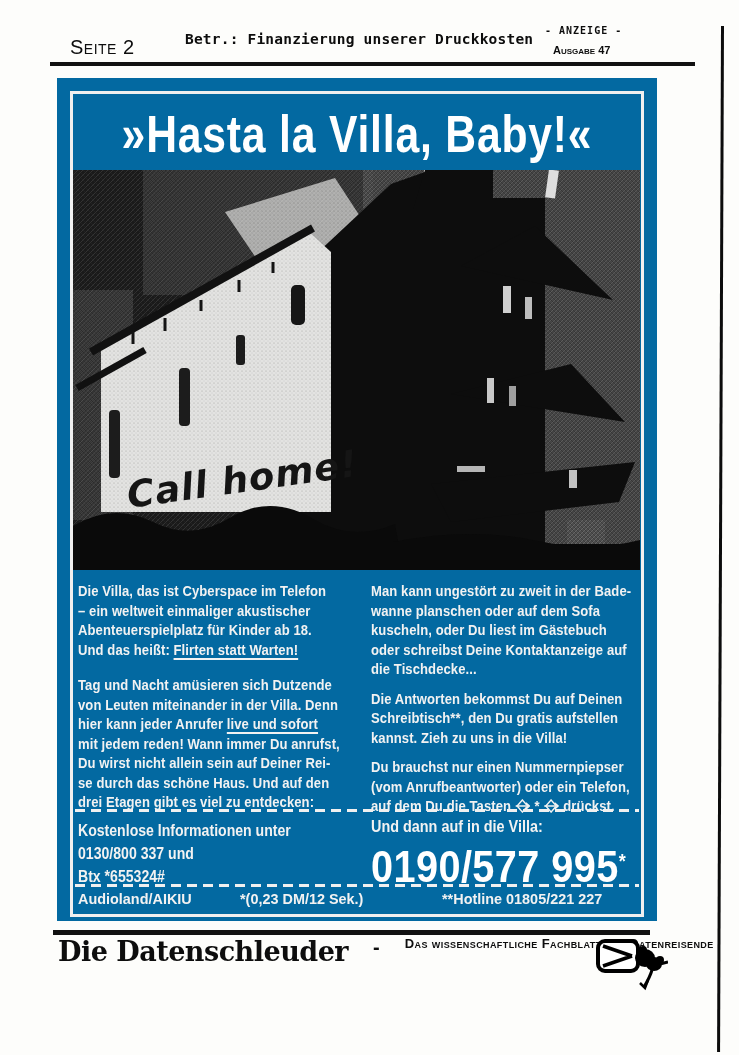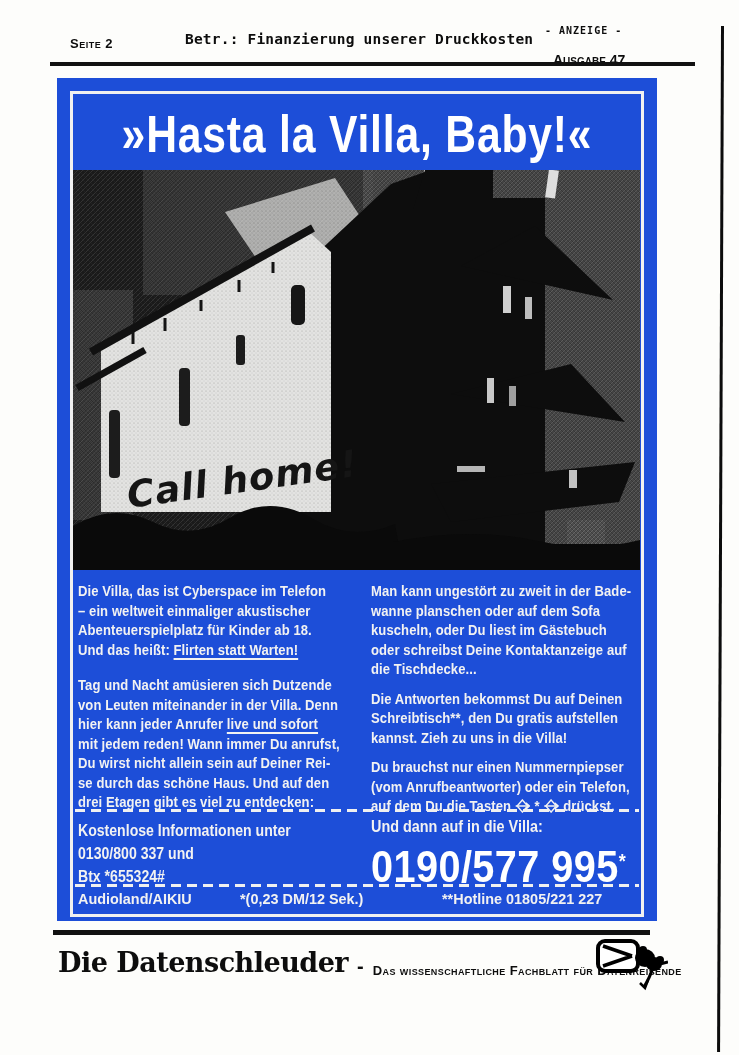--- a/index.html
+++ b/index.html
@@ -1,31 +1,31 @@
 <!DOCTYPE html>
 <html><head>
 <meta charset="utf-8">
 <style>
   html,body{margin:0;padding:0}
   body{width:739px;height:1055px;position:relative;background:#fdfdfb;overflow:hidden;
        font-family:"Liberation Sans",sans-serif;color:#0d0d0d;}
   .abs{position:absolute}
 
   
-  .hdr-page{left:70px;top:36px;font-size:13px;font-weight:700;font-variant:small-caps;letter-spacing:.5px}
+  .hdr-page{left:70px;top:36px;font-size:20px;font-weight:400;font-variant:small-caps;letter-spacing:.5px}
   .hdr-subject{left:185px;top:31px;font-family:"DejaVu Sans Mono",monospace;font-size:14.5px;font-weight:700;letter-spacing:.2px}
   .hdr-anzeige{left:545px;top:25px;font-family:"DejaVu Sans Mono",monospace;font-size:10px;font-weight:700;letter-spacing:1px}
-  .hdr-ausgabe{left:553px;top:52px;font-size:14px;font-weight:700;font-variant:small-caps}
+  .hdr-ausgabe{left:553px;top:44px;font-size:11px;font-weight:700;font-variant:small-caps}
   .hdr-rule{left:50px;top:62px;width:645px;height:4px;background:#111}
 
   
   .scanline{left:721px;top:26px;width:3px;height:1026px;background:#0c0c0c;transform:rotate(.22deg);transform-origin:top}
 
   
-  .adbox{left:57px;top:78px;width:600px;height:843px;background:#1d4ed8;color:#f2f2f2}
+  .adbox{left:57px;top:78px;width:600px;height:843px;background:#0369a1;color:#f2f2f2}
   .adframe{position:absolute;left:13px;top:13px;right:13px;bottom:4px;border:3px solid #f0f0f0}
   .headline{position:absolute;top:26px;left:50%;transform:translateX(-50%) scaleX(.82);white-space:nowrap;
             font-size:52px;font-weight:700;letter-spacing:1px;color:#fff}
   .photo{position:absolute;left:16px;top:92px;width:567px;height:400px;overflow:hidden}
 
   .adcol{position:absolute;width:335px;transform:scaleX(.87);transform-origin:left top;
          font-size:15px;line-height:19.5px;font-weight:700;letter-spacing:.1px}
   .colL{left:21px;top:503px}
   .colR{left:314px;top:503px}
   .colL .para + .para{margin-top:16px}
@@ -43,21 +43,21 @@
   .infoR{position:absolute;left:314px;top:739px;transform:scaleX(.9);transform-origin:left top;font-weight:700}
   .cta{font-size:16px;line-height:20px}
   .bignum{font-size:44px;letter-spacing:.5px;line-height:44px;margin-top:2px;white-space:nowrap;color:#fff}
   .bignum sup{font-size:20px;vertical-align:14px}
 
   .botrow{position:absolute;top:812px;font-size:15.5px;font-weight:700;transform:scaleX(.93);transform-origin:left top;white-space:nowrap}
   .bot-provider{left:21px}.bot-price{left:183px}.bot-hotline{left:385px}
 
   
   .footrule{left:53px;top:930px;width:597px;height:5px;background:#111}
-  .footline{left:58px;top:936px;height:42px;display:flex;align-items:flex-end;gap:9px;white-space:nowrap}
+  .footline{left:58px;top:936px;height:42px;display:flex;align-items:flex-start;gap:25px;white-space:nowrap}
   .brand{font-family:"DejaVu Serif",serif;font-weight:700;font-size:27px;letter-spacing:-.5px}
   .brand-sep{font-size:20px;font-weight:700}
   .tagline{font-size:13px;font-weight:700;font-variant:small-caps;letter-spacing:.4px}
   .footlogo{left:596px;top:933px}
 </style>
 </head>
 <body>
 
 <div class="abs hdr-page">Seite 2</div>
 <div class="abs hdr-subject">Betr.: Finanzierung unserer Druckkosten</div>

